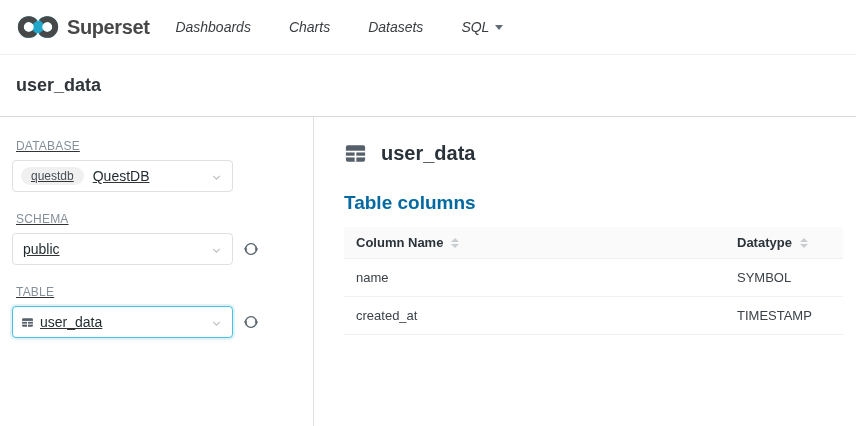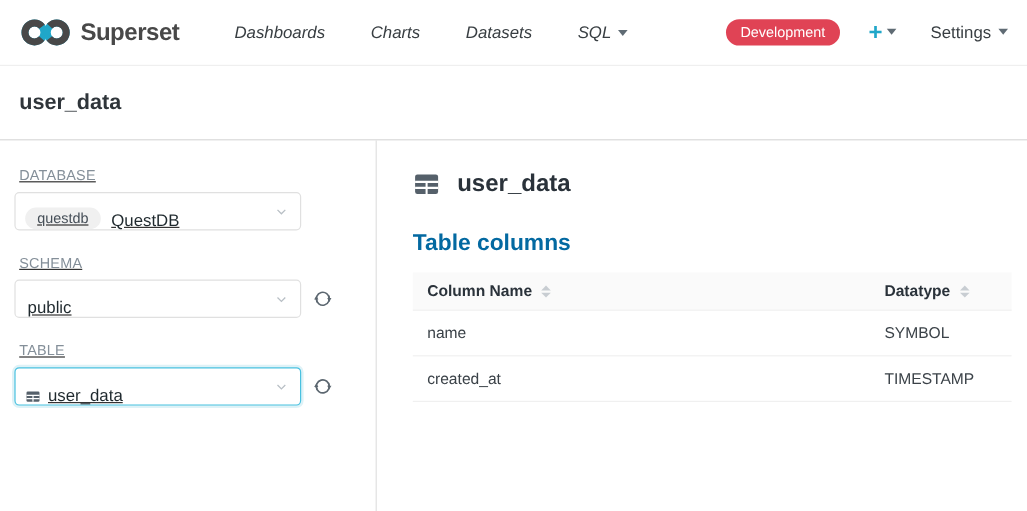--- a/index.html
+++ b/index.html
@@ -15,21 +15,20 @@
 
   
   .topbar {
     height: 55px;
     flex: 0 0 55px;
     display: flex;
     align-items: center;
     padding: 0 16px;
     border-bottom: 1px solid #efefef;
     background: #fff;
-    gap: 20px;
   }
   .brand { display: flex; align-items: center; cursor: pointer; }
   .brand-text {
     font-size: 20px; font-weight: 700; color: #484848;
     letter-spacing: -0.4px; margin-left: 7px;
   }
   .main-nav { display: flex; align-items: center; margin-left: 26px; font-style: italic; }
   .nav-item {
     font-size: 14px; color: #383e42; margin-right: 38px;
     cursor: pointer; display: flex; align-items: center; white-space: nowrap;
@@ -73,23 +72,23 @@
     border-right: 1px solid #e0e0e0;
     padding: 22px 16px 0 12px;
   }
   .field-group { margin-bottom: 20px; text-decoration: underline; }
   .field-label {
     font-size: 12px; color: #848f99; margin: 0 0 7px 4px;
     letter-spacing: 0.2px;
   }
   .field-row { display: flex; align-items: center; }
   .select-box {
-    width: 239px; height: 32px; background: #fff;
+    width: 221px; height: 32px; background: #fff;
     border: 1px solid #e0e0e0; border-radius: 4px;
-    display: flex; align-items: flex-end;
+    display: flex; align-items: center;
     padding: 0 28px 0 8px; position: relative; cursor: pointer;
   }
   .select-box.focused {
     border-color: #49c1e0;
     box-shadow: 0 0 0 2px rgba(32,167,201,0.15);
   }
   .select-chevron { position: absolute; right: 9px; top: 9px; }
   .db-tag {
     background: #f0f0f0; border-radius: 10px; padding: 2px 10px;
     font-size: 12px; color: #454e57; white-space: nowrap;
@@ -149,31 +148,20 @@
   <nav class="main-nav">
     <span class="nav-item">Dashboards</span>
     <span class="nav-item">Charts</span>
     <span class="nav-item">Datasets</span>
     <span class="nav-item">
       <span>SQL</span>
       <span class="caret"></span>
     </span>
   </nav>
 
-  <div class="topbar-right">
-    <span class="env-badge">Development</span>
-    <span class="plus-btn">
-      <span class="plus-glyph">+</span>
-      <span class="caret"></span>
-    </span>
-    <span class="settings-btn">
-      <span>Settings</span>
-      <span class="caret"></span>
-    </span>
-  </div>
 </header>
 
 <section class="page-header">
   <h1 class="page-title">user_data</h1>
 </section>
 
 <div class="content">
 
   <aside class="sidebar">
 

